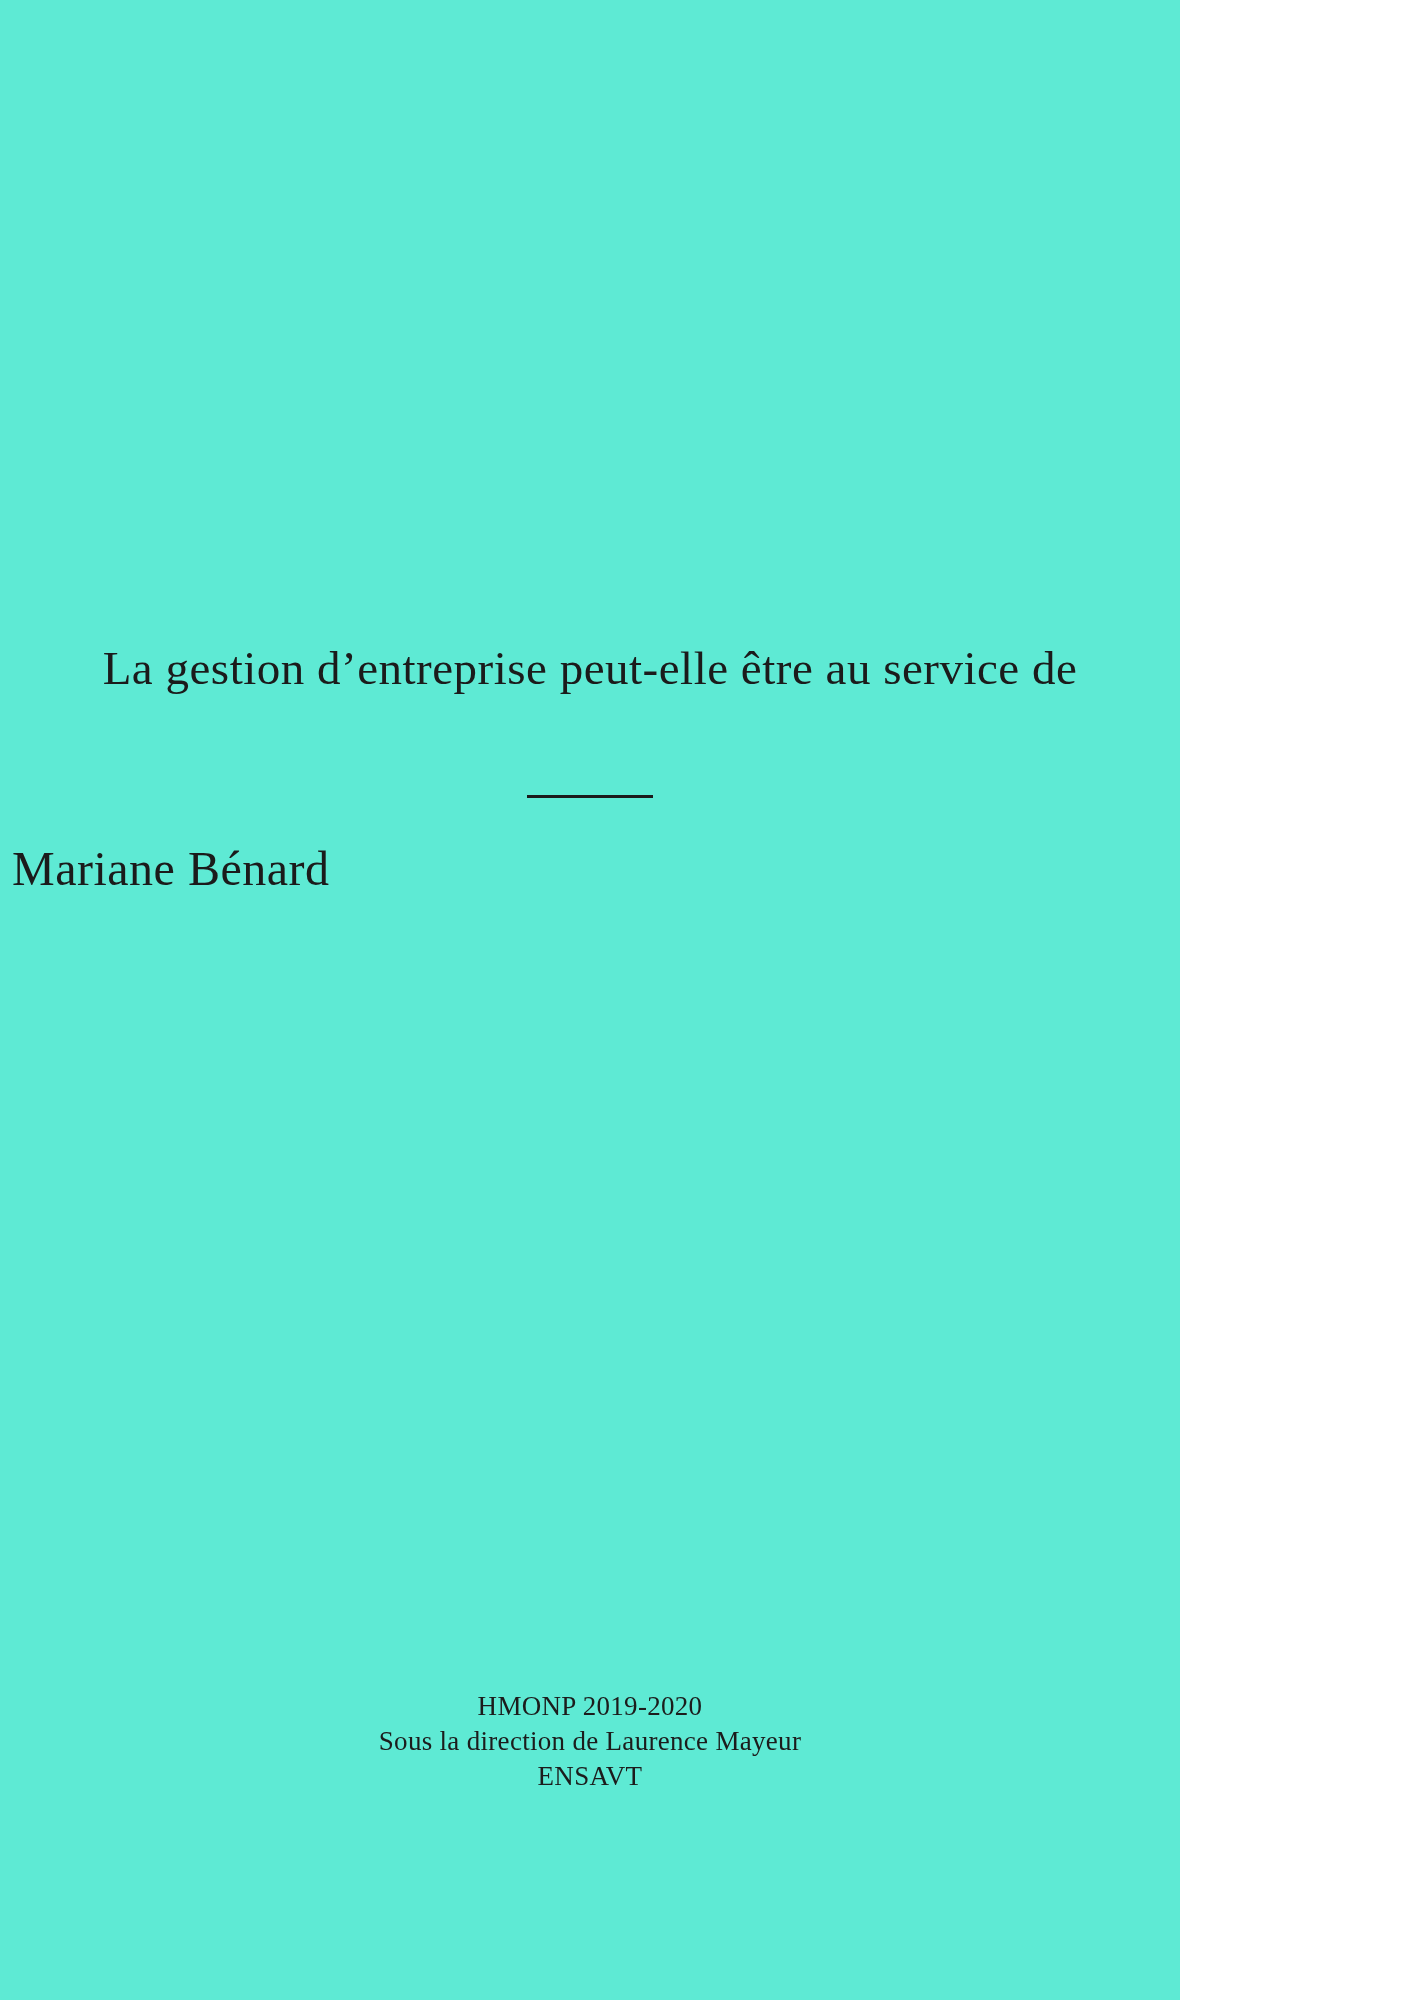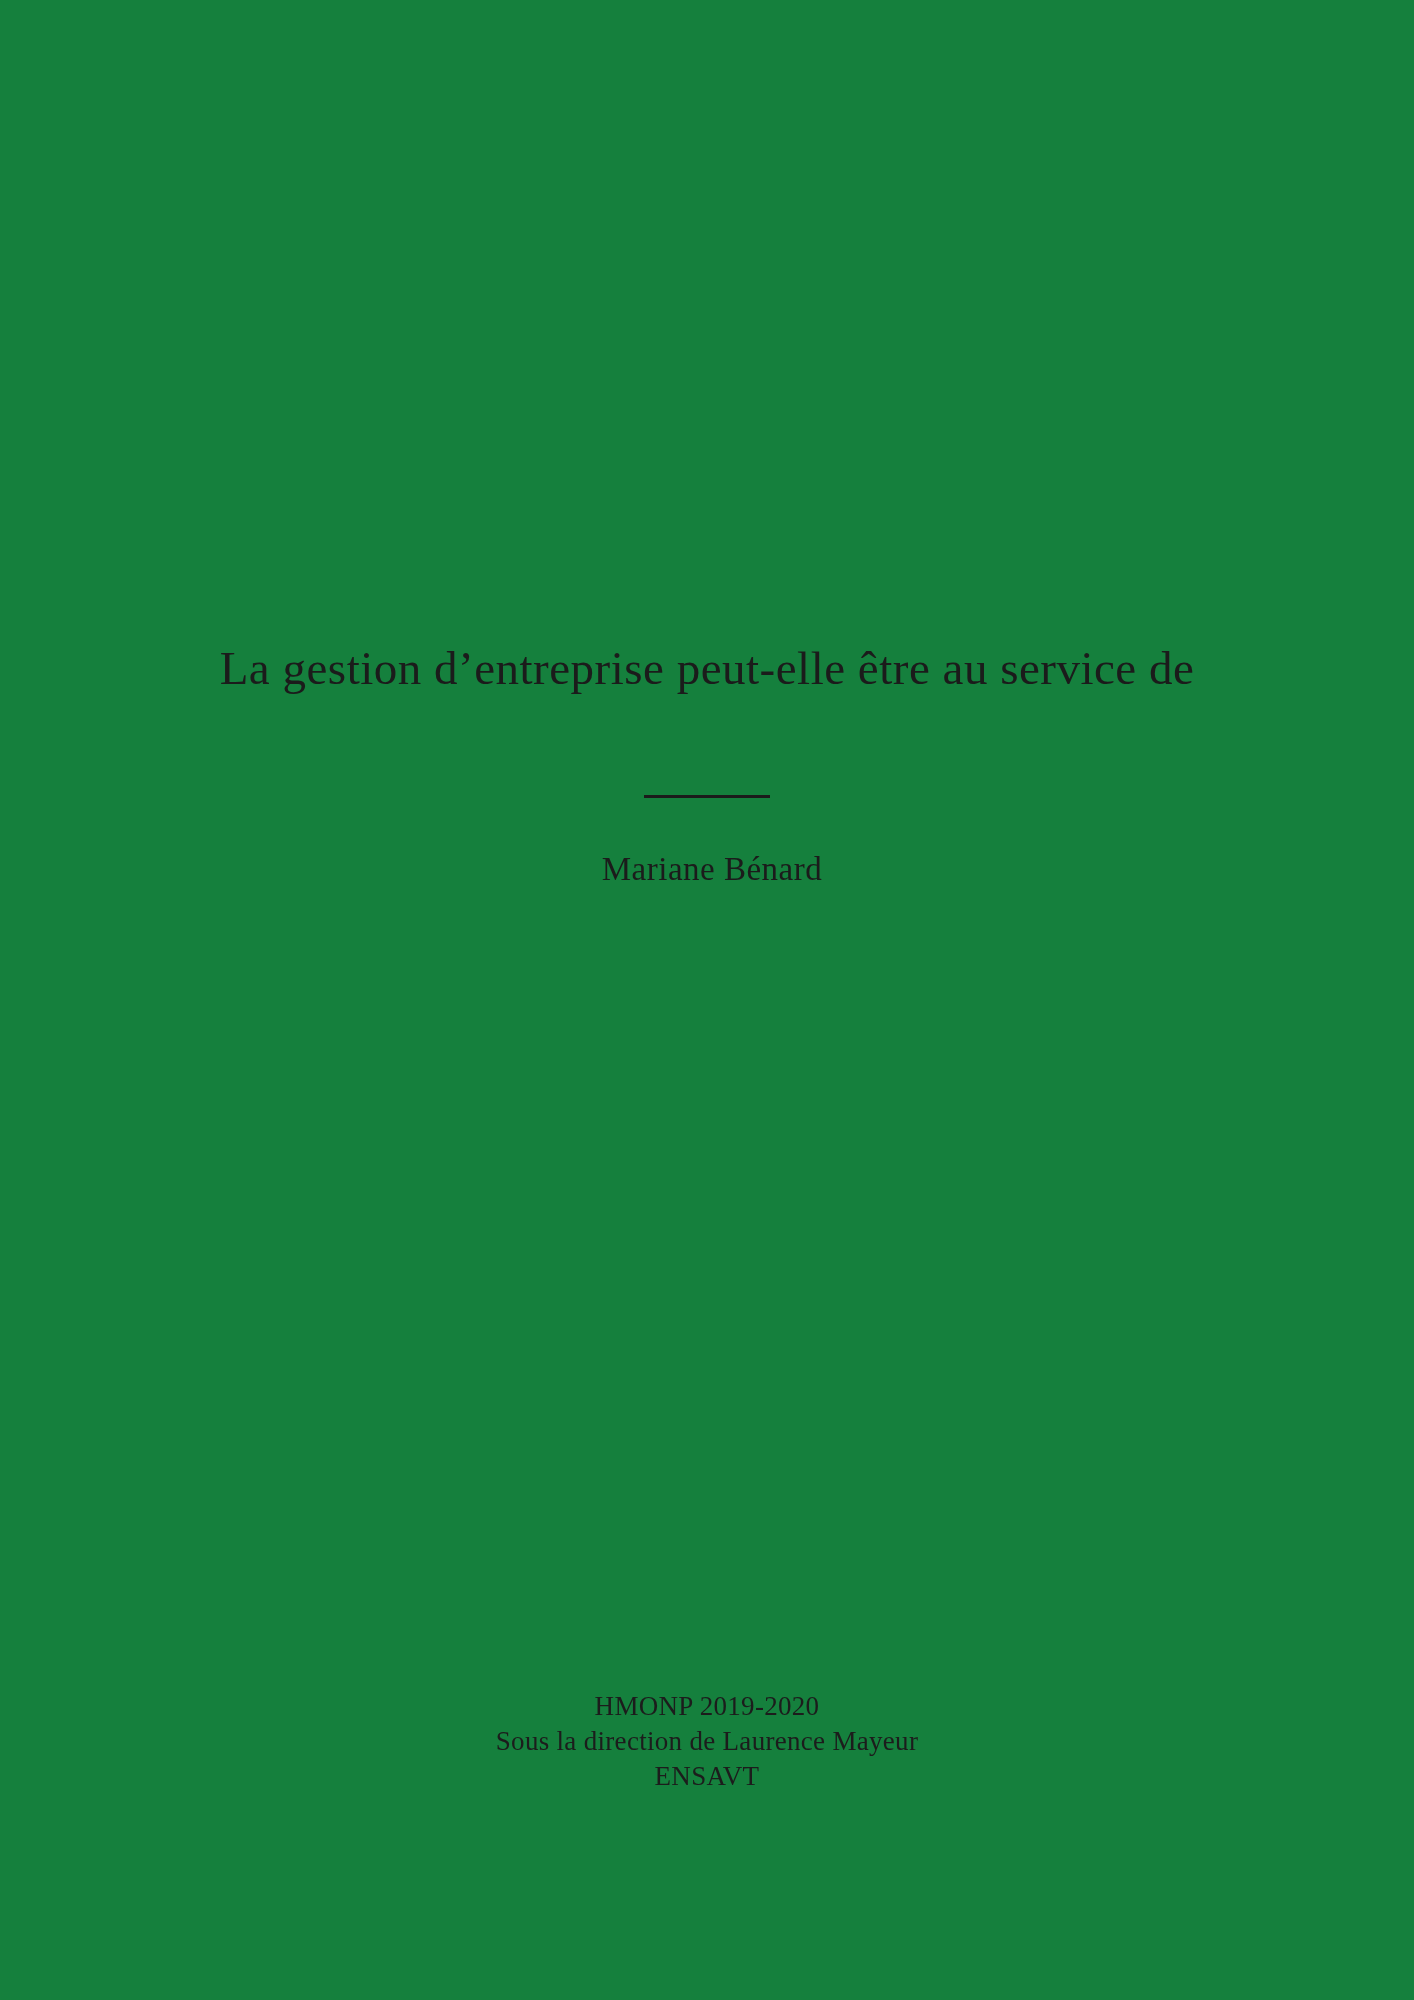--- a/index.html
+++ b/index.html
@@ -7,23 +7,23 @@
     padding: 0;
   }
   body {
     width: 1414px;
     height: 2000px;
     background: #ffffff;
     font-family: "Liberation Serif", "DejaVu Serif", serif;
   }
   .page {
     position: relative;
-    width: 1414px;
+    width: 1180px;
     height: 2000px;
-    background: #15803d;
+    background: #5eead4;
     color: #1b1b1b;
     overflow: hidden;
   }
   .title {
     position: absolute;
     top: 604px;
     left: 0;
     width: 100%;
     text-align: center;
     font-size: 47px;
@@ -40,24 +40,24 @@
     top: 795px;
     left: 50%;
     width: 126px;
     height: 3px;
     margin-left: -63px;
     background: #1b1b1b;
   }
   .author {
     position: absolute;
     top: 845px;
-    left: 5px;
+    left: 12px;
     width: 100%;
-    text-align: center;
-    font-size: 33px;
+    text-align: left;
+    font-size: 48px;
     line-height: 48px;
     font-weight: 400;
     color: #1b1b1b;
     letter-spacing: 0.5px;
   }
   .imprint {
     position: absolute;
     top: 1689px;
     left: 0;
     width: 100%;

